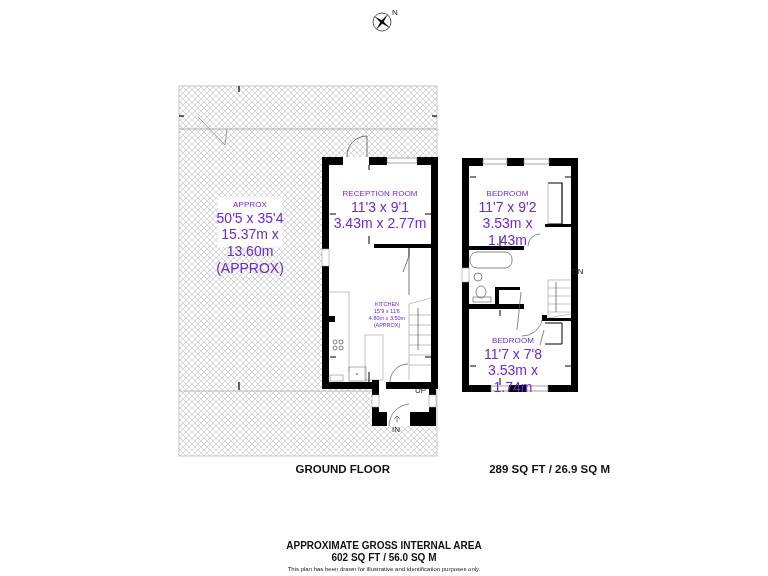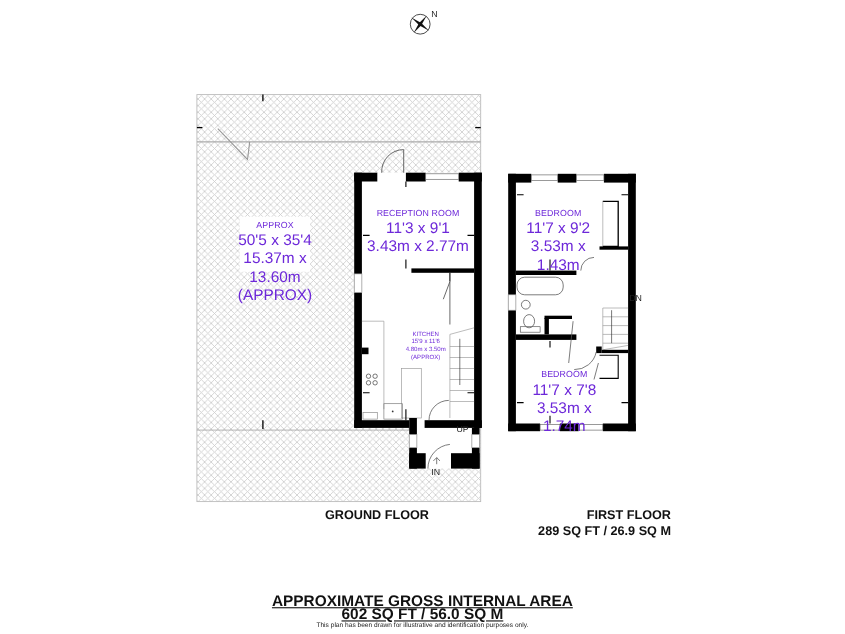--- a/index.html
+++ b/index.html
@@ -3,21 +3,21 @@
 <meta charset="utf-8">
 <style>
   html, body { margin: 0; padding: 0; background: #ffffff; }
   body { width: 768px; height: 576px; position: relative; overflow: hidden; font-family: "Liberation Sans", sans-serif; color: #111; }
   svg.plan { position: absolute; left: 0; top: 0; }
   .label { position: absolute; text-align: center; line-height: 1.2; color: #6d28d9; }
   .room-name { font-size: 8px; letter-spacing: 0.1px; }
   .room-dim { font-size: 14px; }
   .tiny { font-size: 5.5px; }
   .floor-title { position: absolute; text-align: right; font-weight: bold; font-size: 11.5px; line-height: 14px; color: #111; }
-  .area-title { position: absolute; text-align: center; font-weight: bold; font-size: 14px; line-height: 12px; color: #111; width: 300px; text-decoration: underline; }
+  .area-title { position: absolute; text-align: center; font-weight: bold; font-size: 10px; line-height: 12px; color: #111; width: 300px; }
   .disclaimer { position: absolute; text-align: center; font-size: 6px; color: #222; width: 320px; }
   .marker { position: absolute; font-size: 8px; color: #222; }
 </style>
 </head>
 <body>
 
 <svg class="plan" width="768" height="576" viewBox="0 0 768 576">
   <defs>
     <pattern id="hatch" width="6" height="6" patternUnits="userSpaceOnUse">
       <rect width="6" height="6" fill="#ffffff"></rect>
@@ -207,21 +207,20 @@
 <div class="label" style="left:478px; top:336px; width:70px;">
   <div class="room-name">BEDROOM</div>
   <div class="room-dim">11'7 x 7'8</div>
   <div class="room-dim">3.53m x 1.74m</div>
 </div>
 
 <div class="floor-title" style="left:230px; top:462px; width:160px;">
   <div>GROUND FLOOR</div>
 </div>
 <div class="floor-title" style="left:440px; top:462px; width:170px;">
-  <div>FIRST FLOOR</div>
   <div>289 SQ FT / 26.9 SQ M</div>
 </div>
 
 <div class="area-title" style="left:234px; top:540px;">
   <div>APPROXIMATE GROSS INTERNAL AREA</div>
   <div>602 SQ FT / 56.0 SQ M</div>
 </div>
 <div class="disclaimer" style="left:224px; top:566px;">This plan has been drawn for illustrative and identification purposes only.</div>
 
 </body></html>

